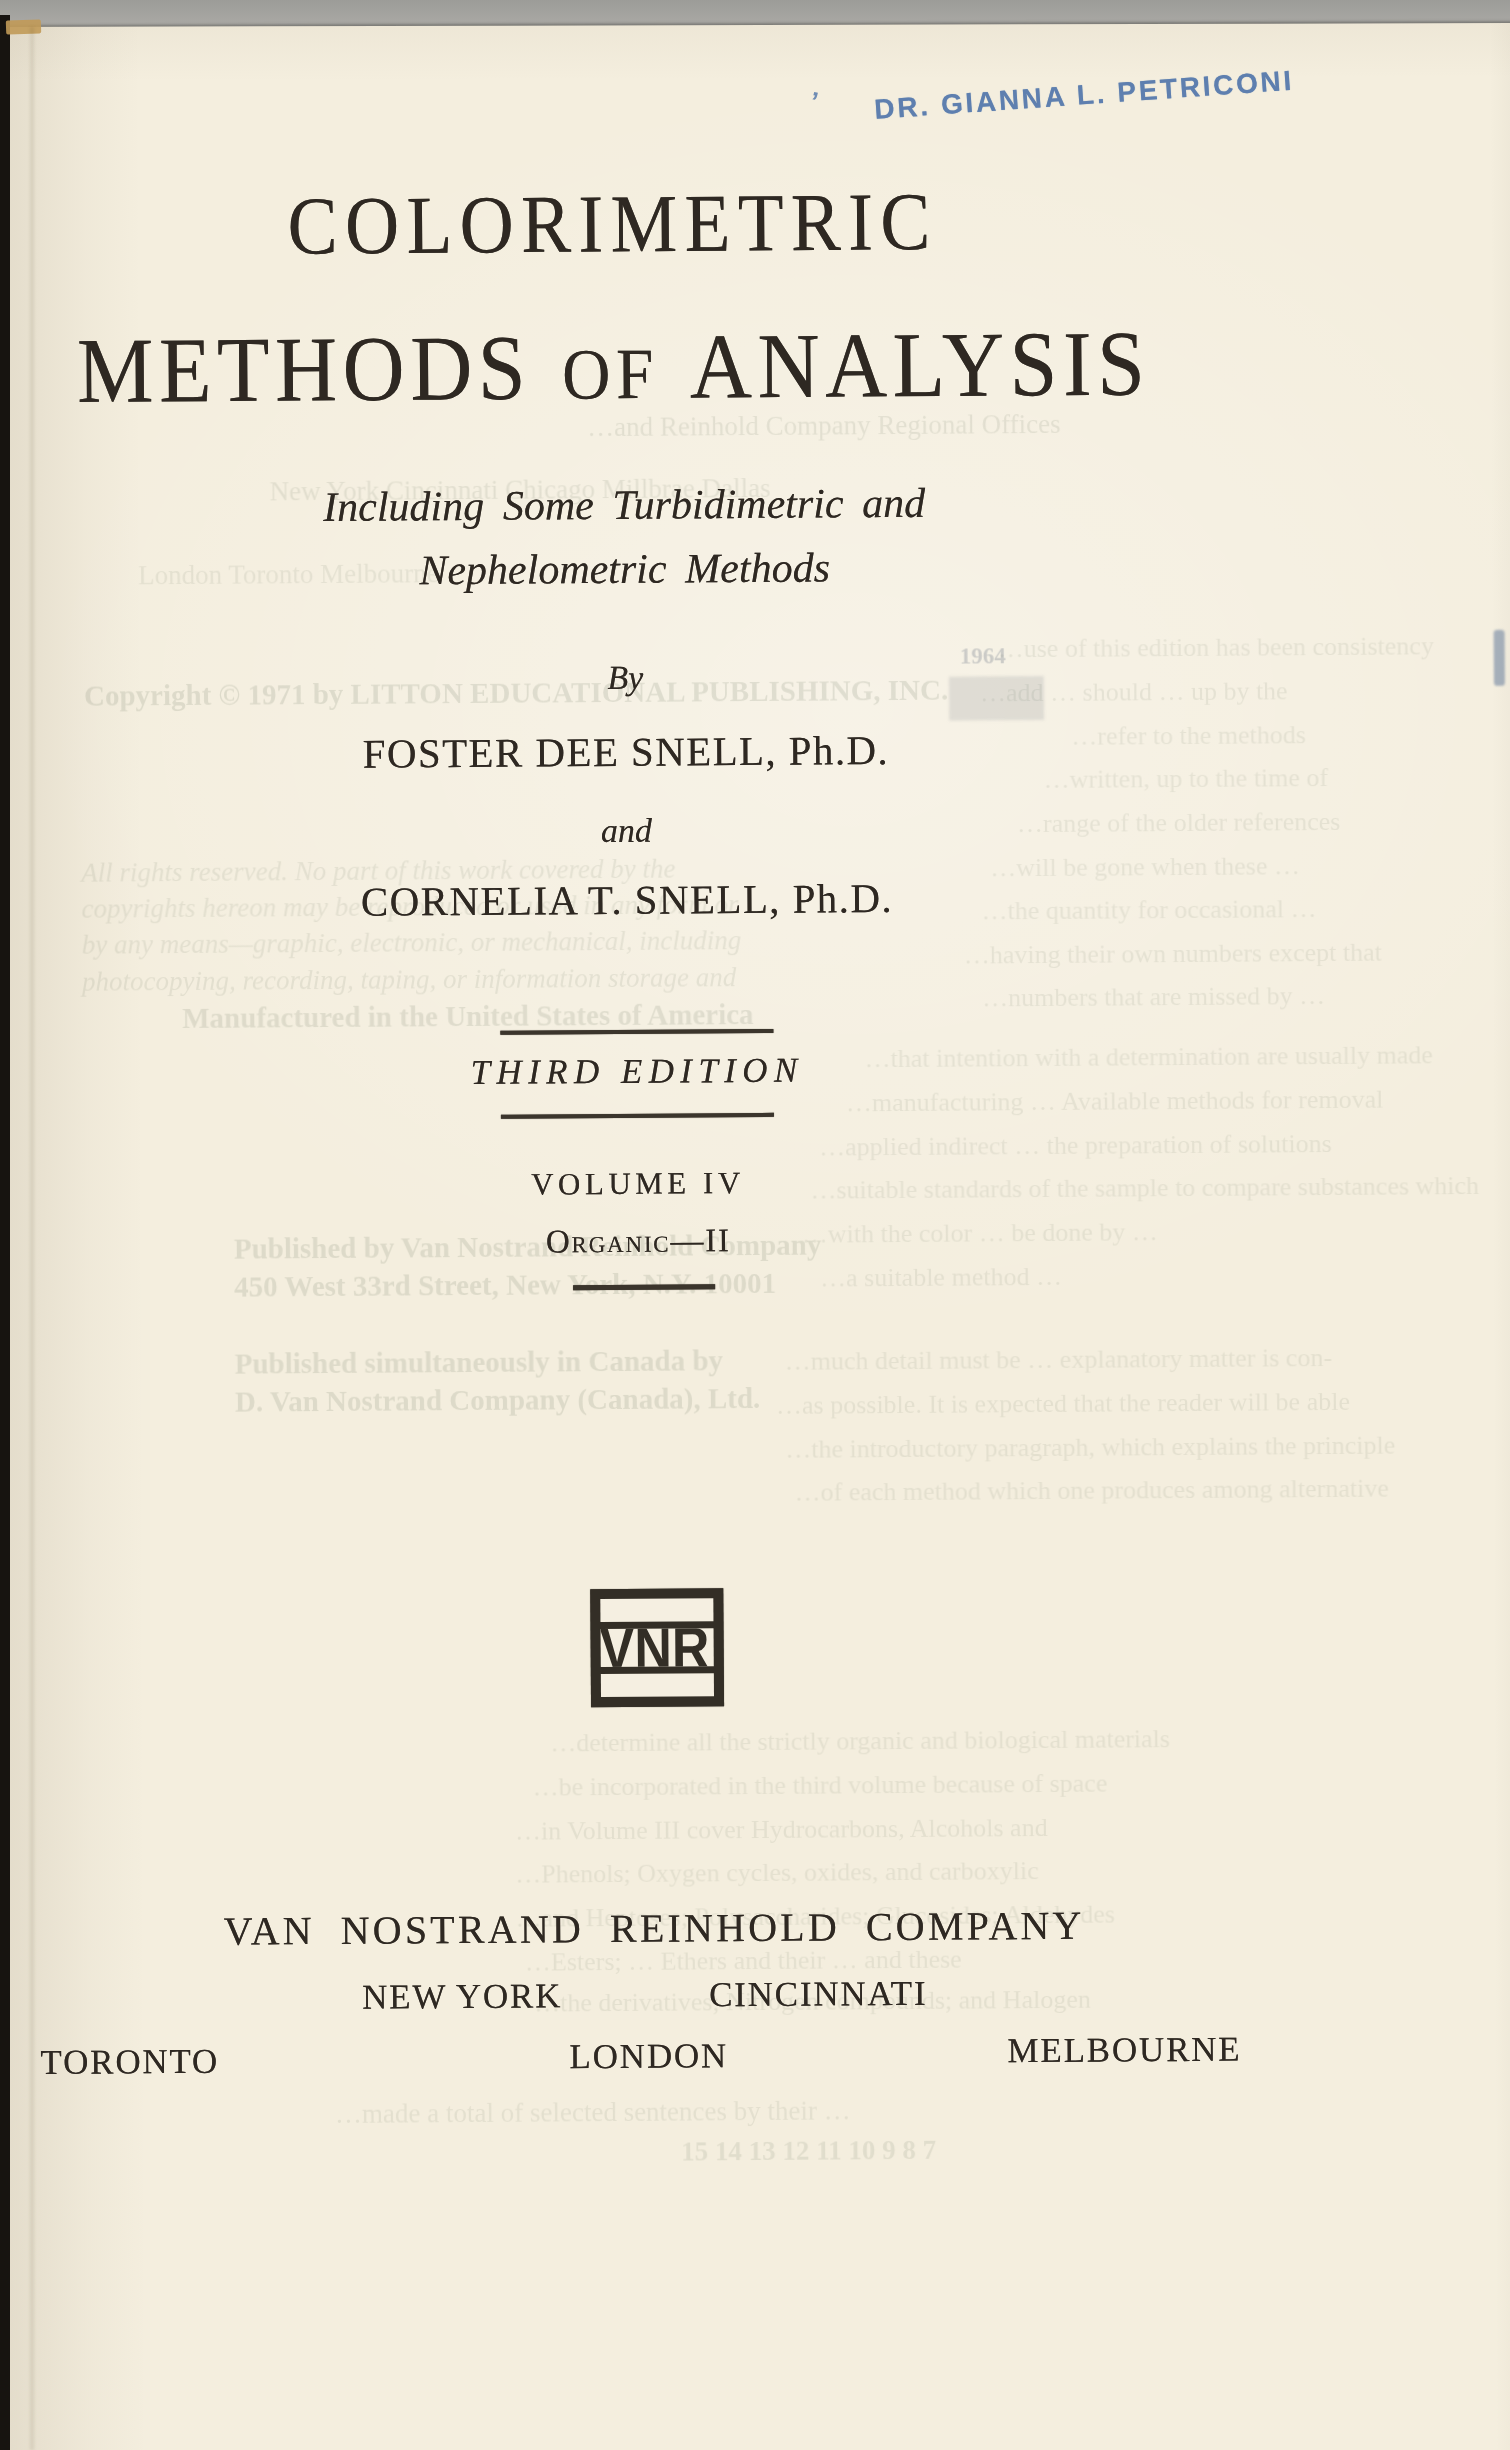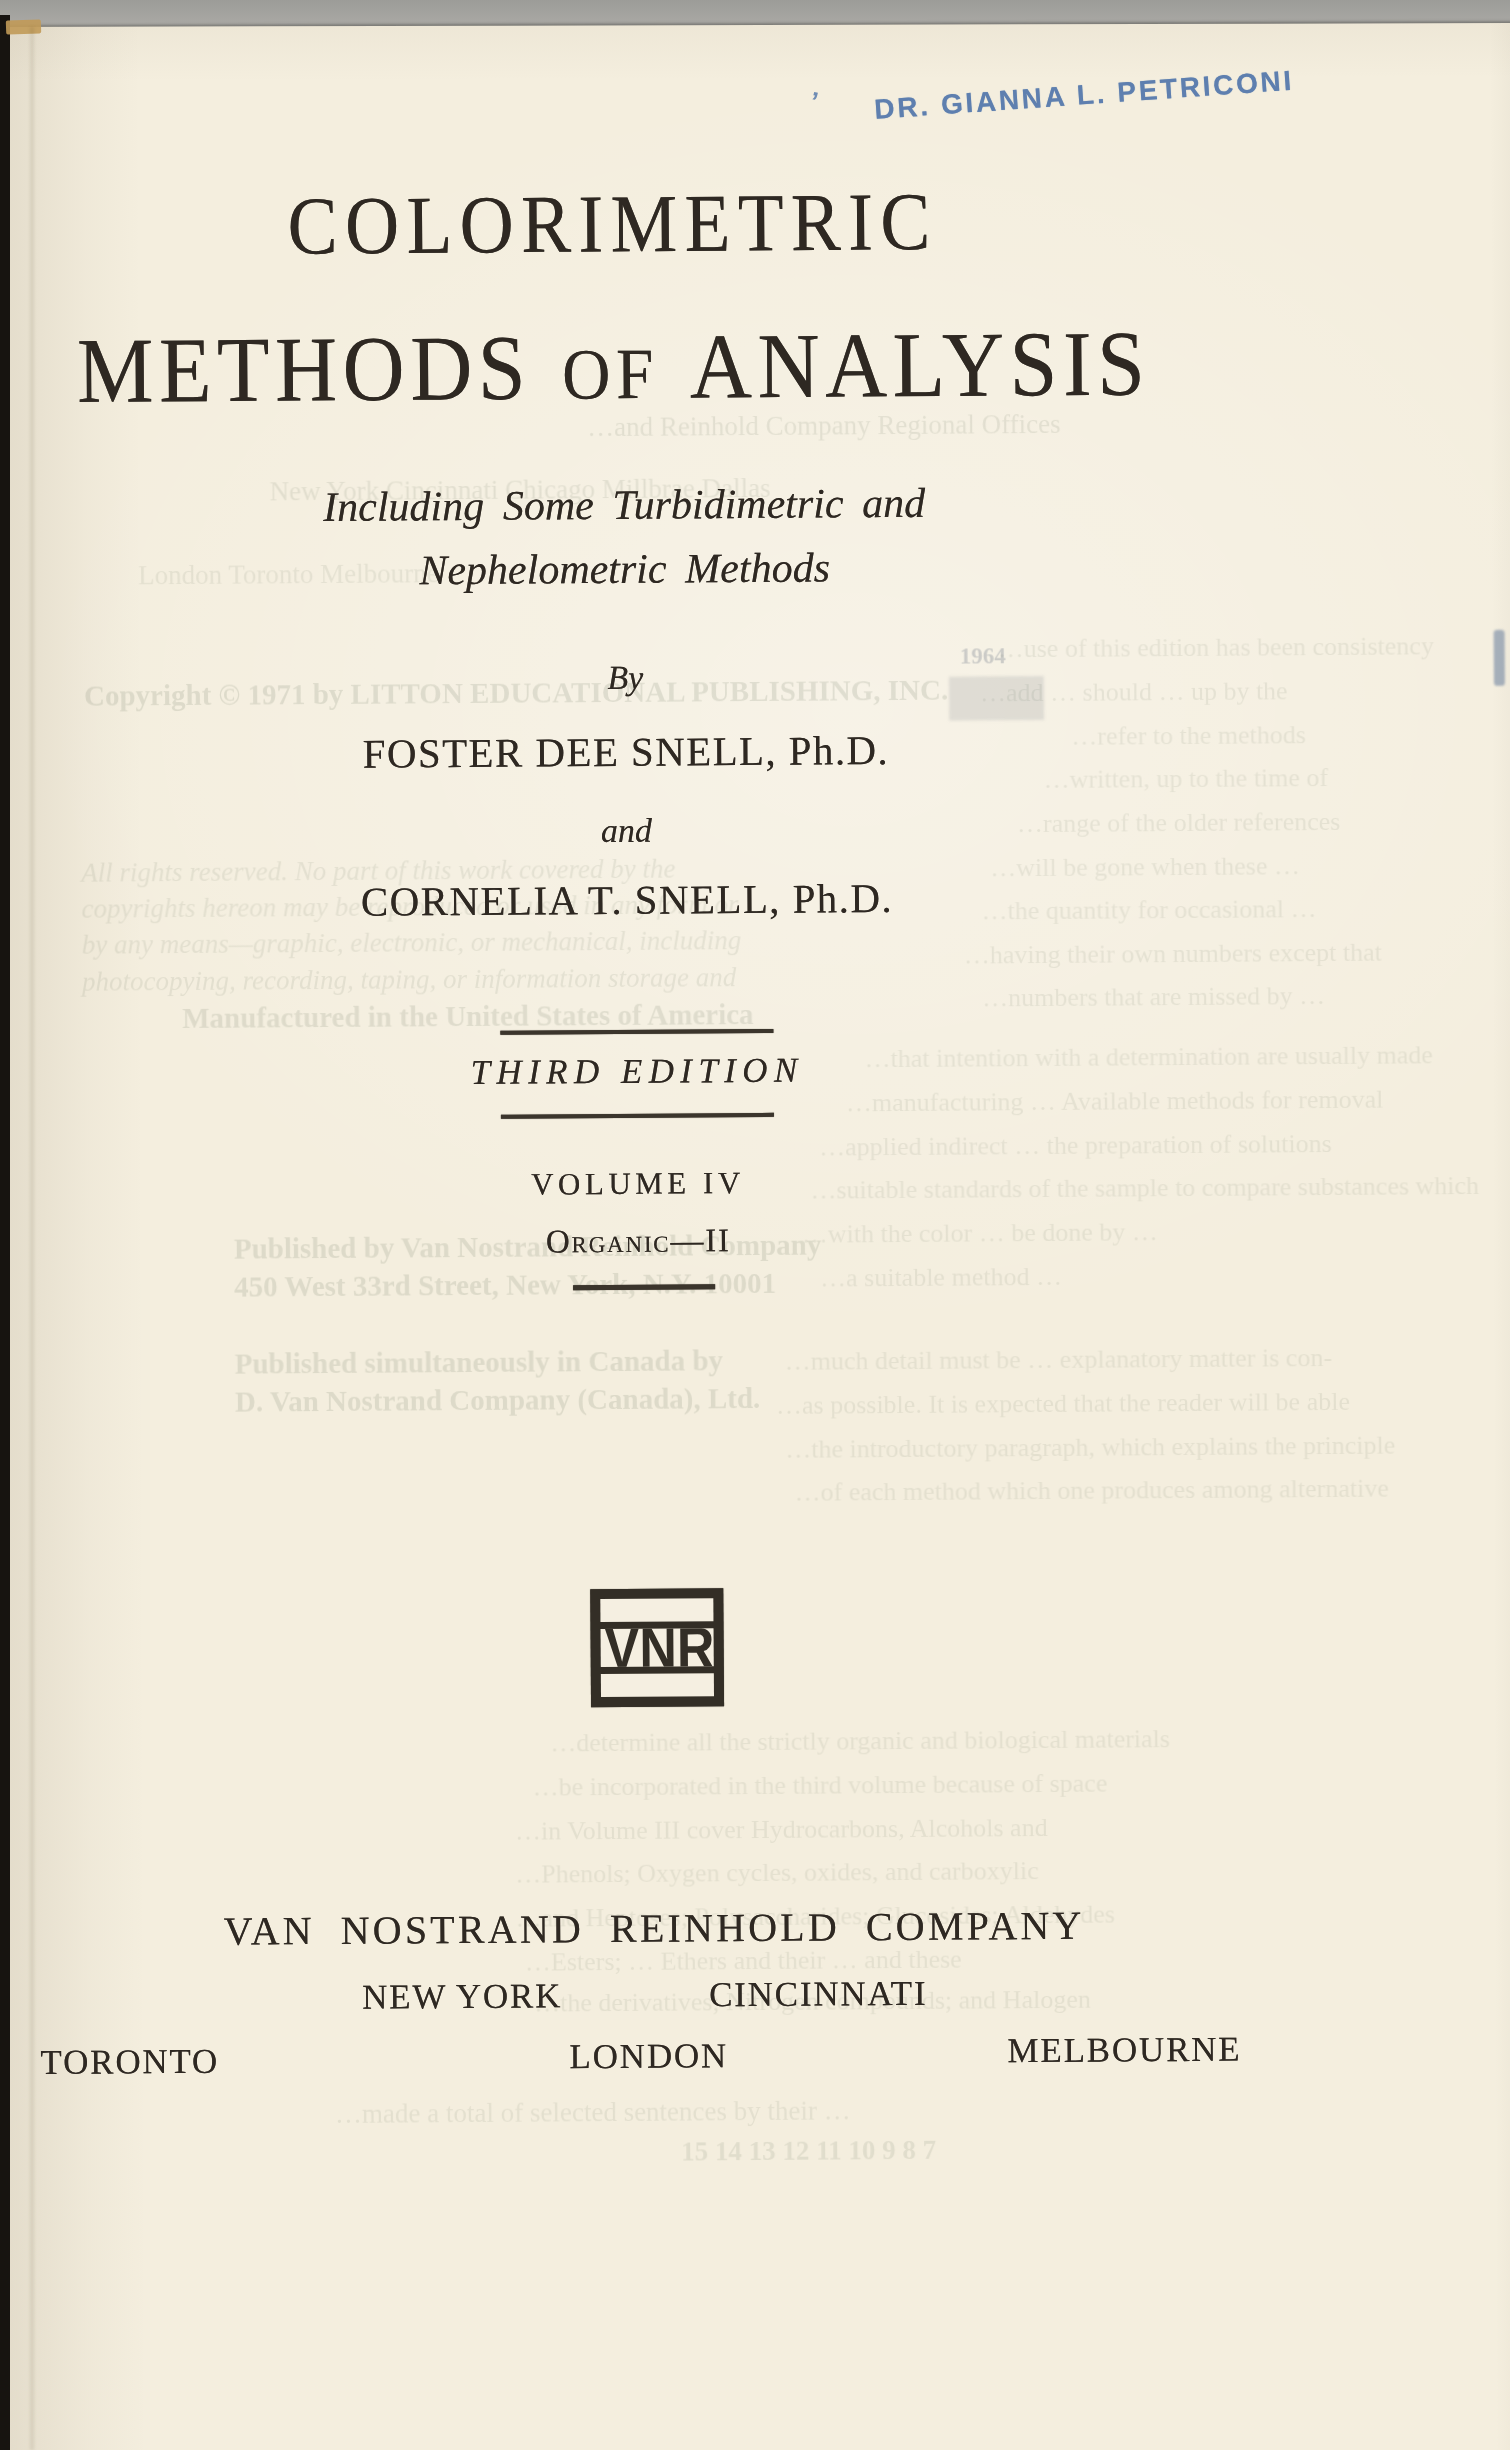--- a/index.html
+++ b/index.html
@@ -65,21 +65,21 @@
   #volsub{left:0;width:1273px;top:1222px;font-size:33px;font-variant:small-caps;letter-spacing:1.8px;}
   #rule-short{left:571px;top:1284px;width:142px;height:4.5px;}
 
   
   #logo{left:586px;top:1588px;width:133px;height:118px;background:#332e26;
     box-shadow:0 0 0.9px #332e26;}
   #logo .band{position:absolute;left:10px;right:10px;background:#f5efe1;}
   #logo .band.top{top:10px;height:23px;}
   #logo .band.bot{bottom:10px;height:23px;}
   #logo .mid{position:absolute;left:10px;right:10px;top:40px;bottom:40px;background:#f5efe1;
-    display:flex;align-items:center;justify-content:flex-end;overflow:hidden;}
+    display:flex;align-items:center;justify-content:flex-start;overflow:hidden;}
   #logo .mid span{font-family:"Liberation Sans",sans-serif;font-weight:900;font-size:51px;
     color:#332e26;letter-spacing:0px;transform:scaleY(1.15) scaleX(1.02);line-height:1;}
 
   
   #publisher{left:0;width:1295px;top:1904px;font-size:40px;letter-spacing:3.2px;word-spacing:12.7px;}
   .city{font-size:35px;letter-spacing:1.8px;white-space:nowrap;}
   #city-ny{left:355px;top:1975px;}
   #city-cin{left:702px;top:1975px;}
   #city-tor{left:33px;top:2038px;}
   #city-lon{left:562px;top:2036px;}

